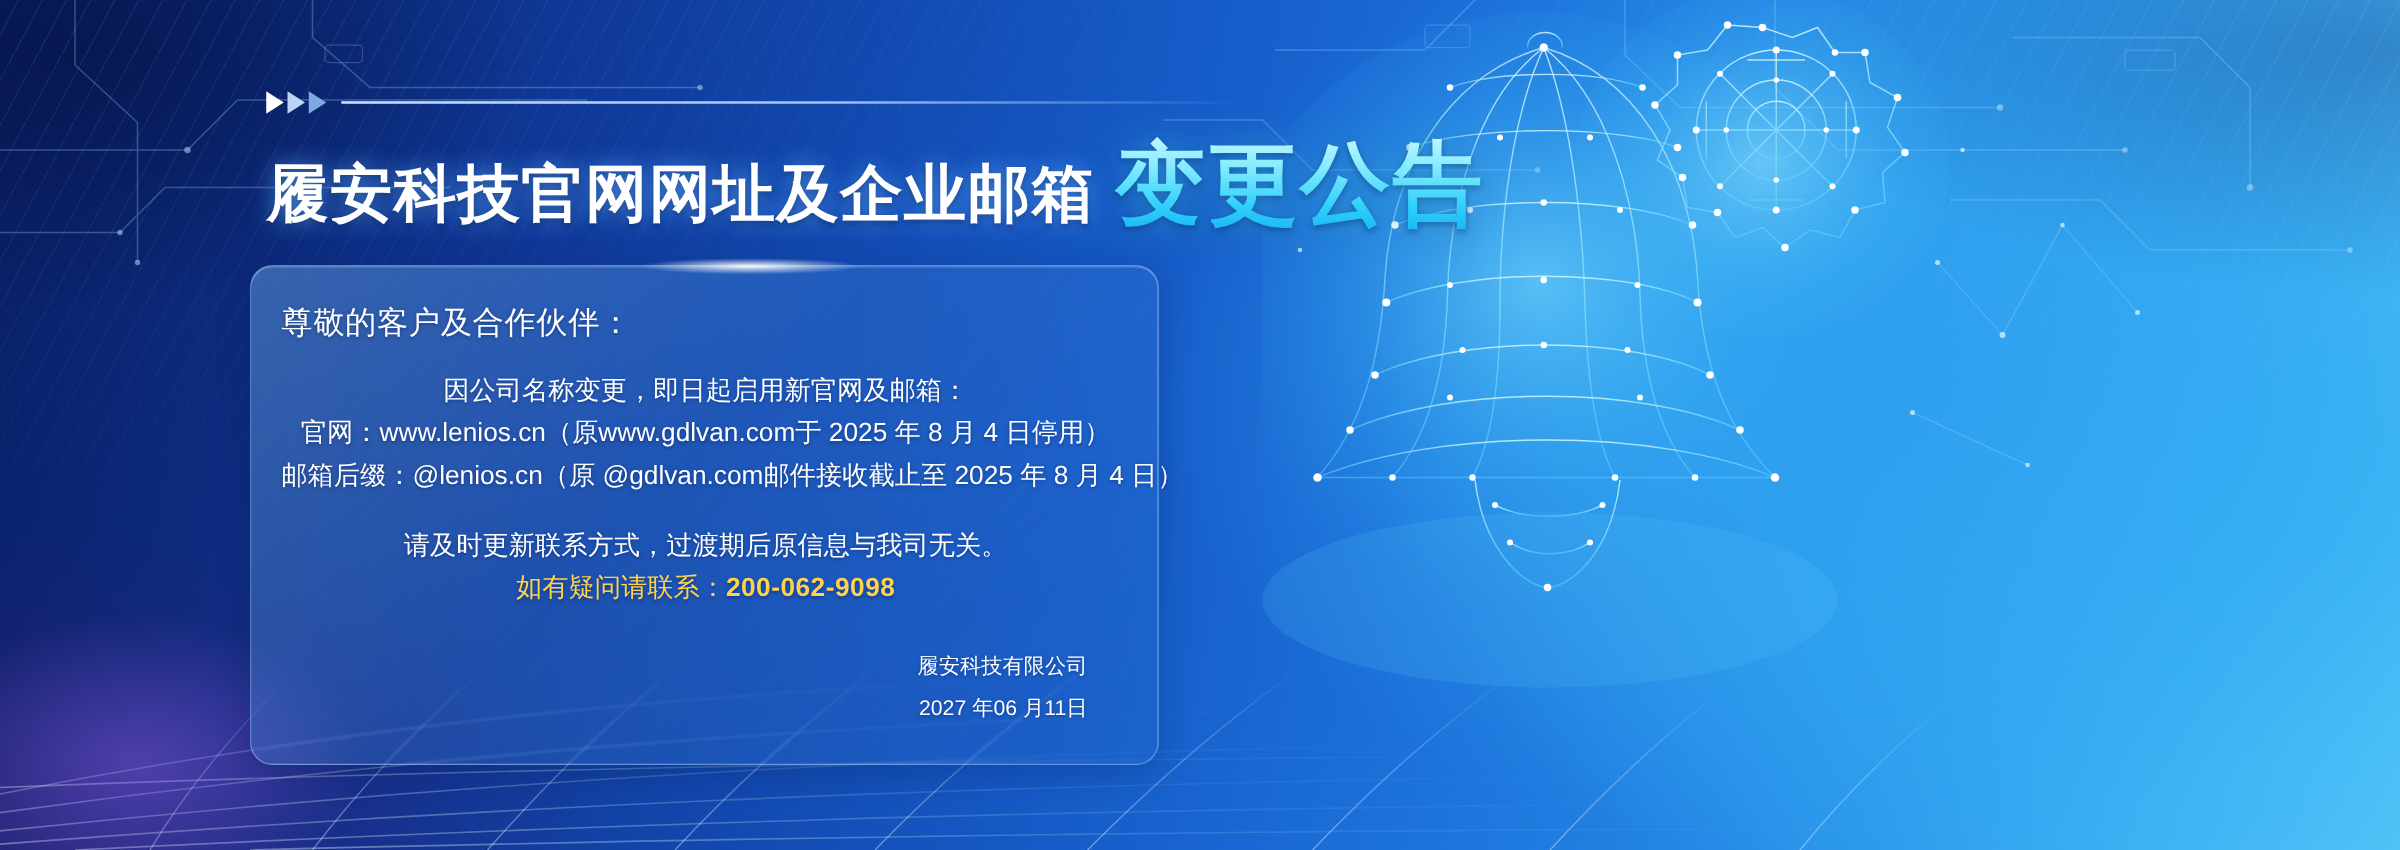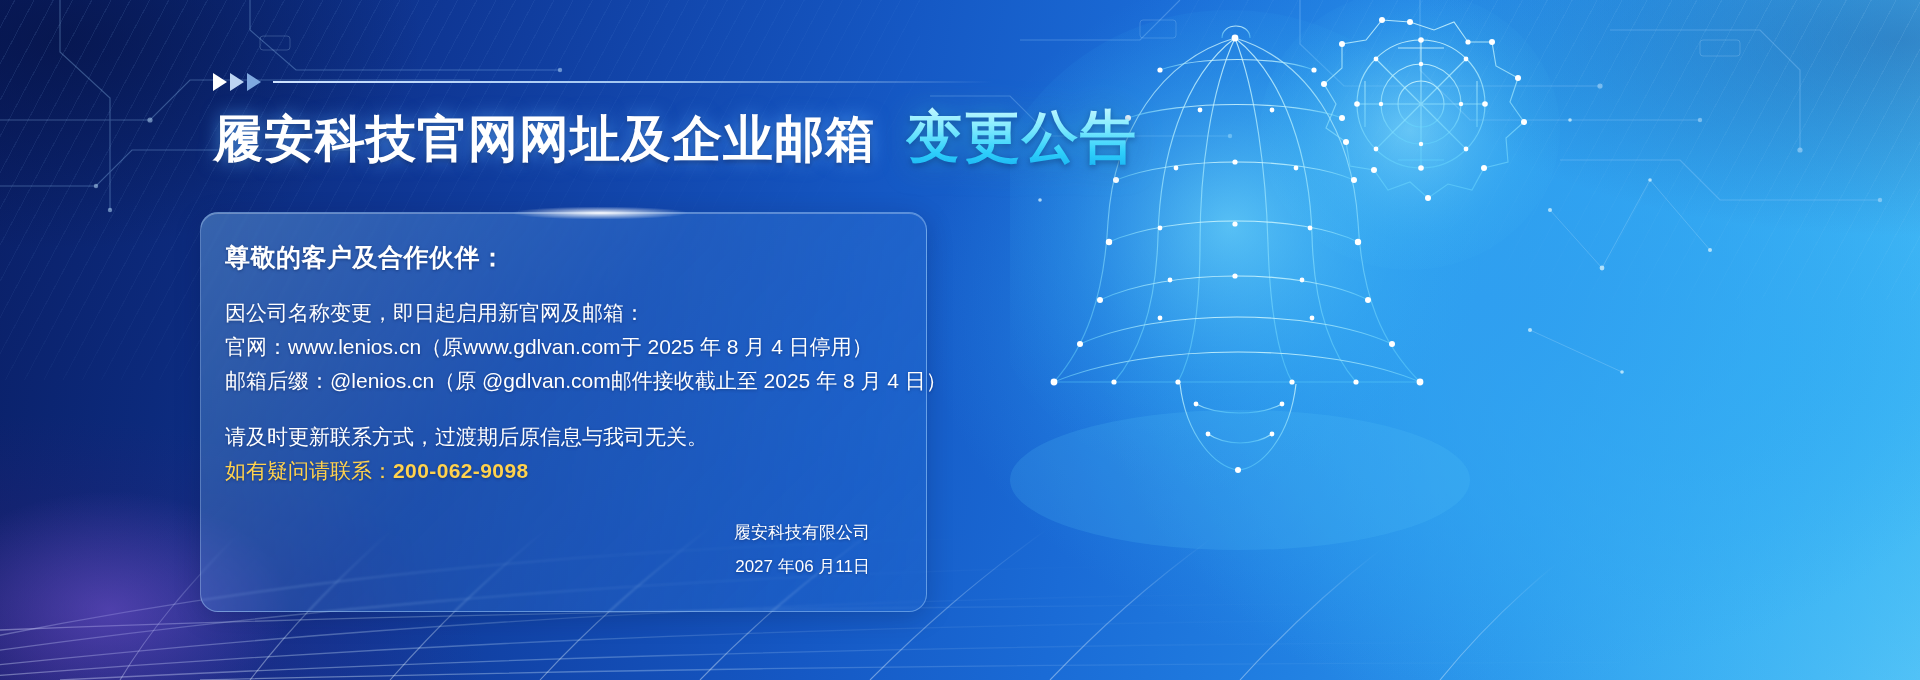--- a/index.html
+++ b/index.html
@@ -74,21 +74,21 @@
   .tri-line { flex:1; height:2px; margin-left:9px;
     background:linear-gradient(to right, #cfe3ff 0%, #9dc3ef 55%, rgba(157,195,239,0) 100%); max-width:720px; }
 
   .headline { margin-top:8px; white-space:nowrap; display:flex; align-items:baseline; }
   .hl-main {
     font-size:50px; font-weight:bold; color:#ffffff; letter-spacing:1px;
     font-family:"DejaVu Sans","Liberation Sans",sans-serif;
     text-shadow:0 0 18px rgba(90,170,255,.75), 0 2px 5px rgba(4,20,70,.65);
   }
   .hl-accent {
-    font-size:56px; font-weight:bold; letter-spacing:2px; margin-left:30px;
+    font-size:72px; font-weight:bold; letter-spacing:2px; margin-left:16px;
     font-family:Liberation Mono, monospace;
     background:linear-gradient(180deg,#d6fbff 0%,#87ecff 34%,#2fd0fb 68%,#0fa8f0 100%);
     -webkit-background-clip:text; background-clip:text;
     -webkit-text-fill-color:transparent; color:transparent;
     filter:drop-shadow(0 0 14px rgba(60,200,255,.65)) drop-shadow(0 2px 3px rgba(5,30,90,.6));
   }
 
   
   .card {
     position:absolute; left:200px; top:212px; width:727px; height:400px;
@@ -99,24 +99,24 @@
     backdrop-filter:blur(1px);
   }
   .card::before{
     content:""; position:absolute; left:38%; top:-9px; width:34%; height:18px;
     background:radial-gradient(ellipse 50% 50% at 50% 50%, rgba(255,255,255,.95), rgba(255,255,255,0) 72%);
     pointer-events:none;
   }
   .card-inner { position:absolute; left:24px; top:28px; right:22px; }
 
   .salute {
-    font-size:25px; font-weight:bold; color:#ffffff; letter-spacing:.5px;
+    font-size:25px; font-weight:normal; color:#ffffff; letter-spacing:.5px;
     text-shadow:0 1px 3px rgba(5,25,80,.5);
   }
-  .body-lines { margin-top:22px; }
+  .body-lines { margin-top:22px;text-align:center; }
   .bline {
     font-size:21px; color:#ffffff; line-height:34px; white-space:nowrap;
     text-shadow:0 1px 3px rgba(5,25,80,.45);
   }
   .spacer { height:22px; }
   .bline.note { margin-top:0; }
   .contact { font-size:21px; line-height:34px; color:#ffd24d; text-shadow:0 1px 3px rgba(5,25,80,.45); white-space:nowrap;}
   .contact .tel { font-weight:bold; letter-spacing:.4px; }
 
   .sign { margin-top:28px; text-align:right; padding-right:34px; }

